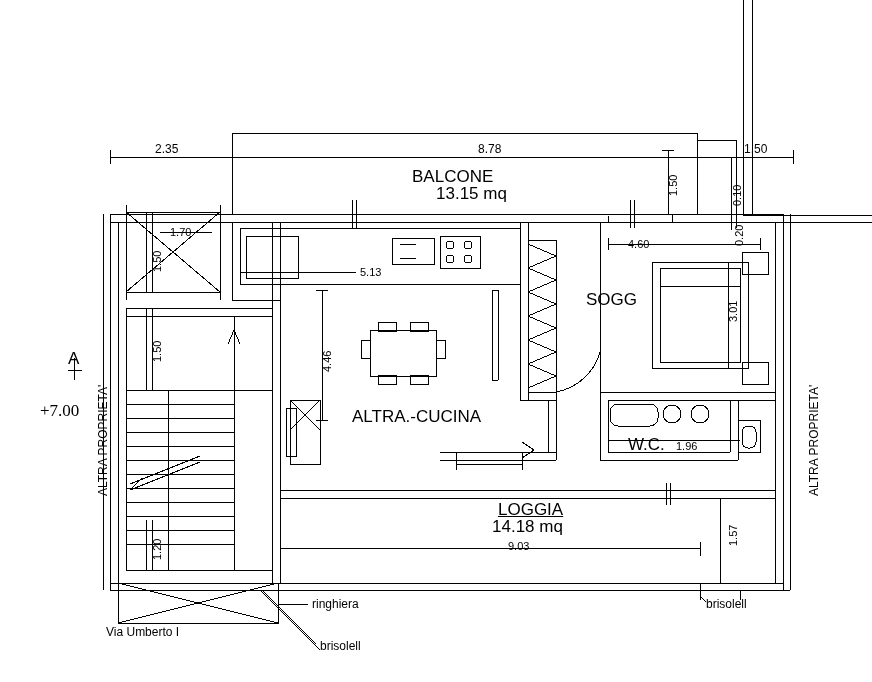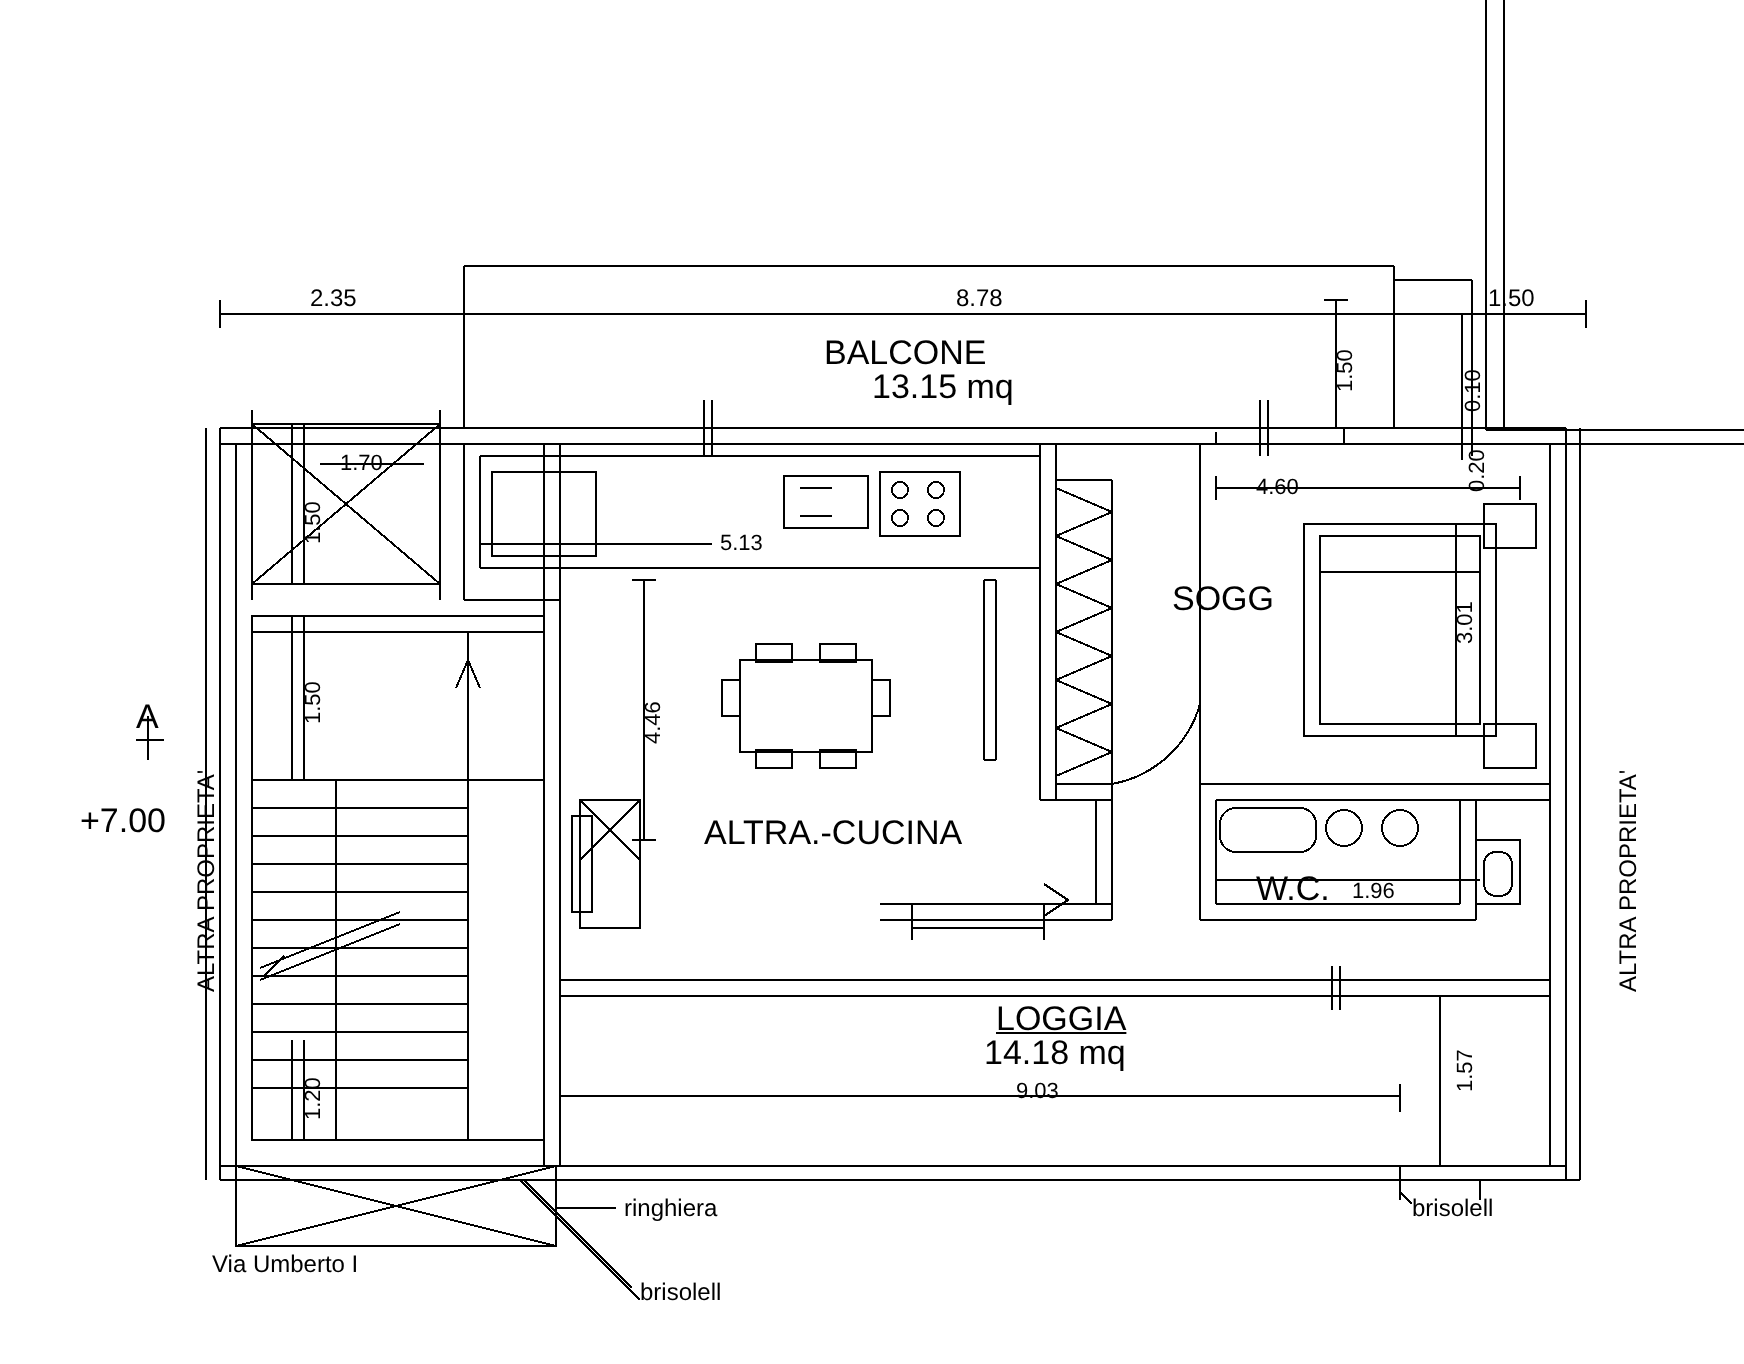--- a/index.html
+++ b/index.html
@@ -301,21 +301,21 @@
   <div class="txt sm rot" style="left:727px; top:322px;">3.01</div>
 
   <div class="txt big" style="left:628px; top:438px;">W.C.</div>
   <div class="txt sm" style="left:676px; top:440px;">1.96</div>
 
   <div class="txt big" style="left:498px; top:503px;text-decoration:underline;">LOGGIA</div>
   <div class="txt big" style="left:492px; top:520px;">14.18 mq</div>
   <div class="txt sm" style="left:508px; top:540px;">9.03</div>
   <div class="txt sm rot" style="left:727px; top:546px;">1.57</div>
 
-  <div class="txt big" style="left:40px; top:404px;">+7.00</div>
+  <div class="txt big" style="left:40px; top:404px;font-family:Liberation Serif, serif;">+7.00</div>
   <div class="txt big" style="left:68px; top:352px;">A</div>
 
   <div class="txt rot" style="left:97px; top:496px;">ALTRA PROPRIETA'</div>
   <div class="txt rot" style="left:808px; top:496px;">ALTRA PROPRIETA'</div>
 
   <div class="txt" style="left:312px; top:598px;">ringhiera</div>
   <div class="txt" style="left:320px; top:640px;">brisolell</div>
   <div class="txt" style="left:706px; top:598px;">brisolell</div>
   <div class="txt" style="left:106px; top:626px;">Via Umberto I</div>
 

